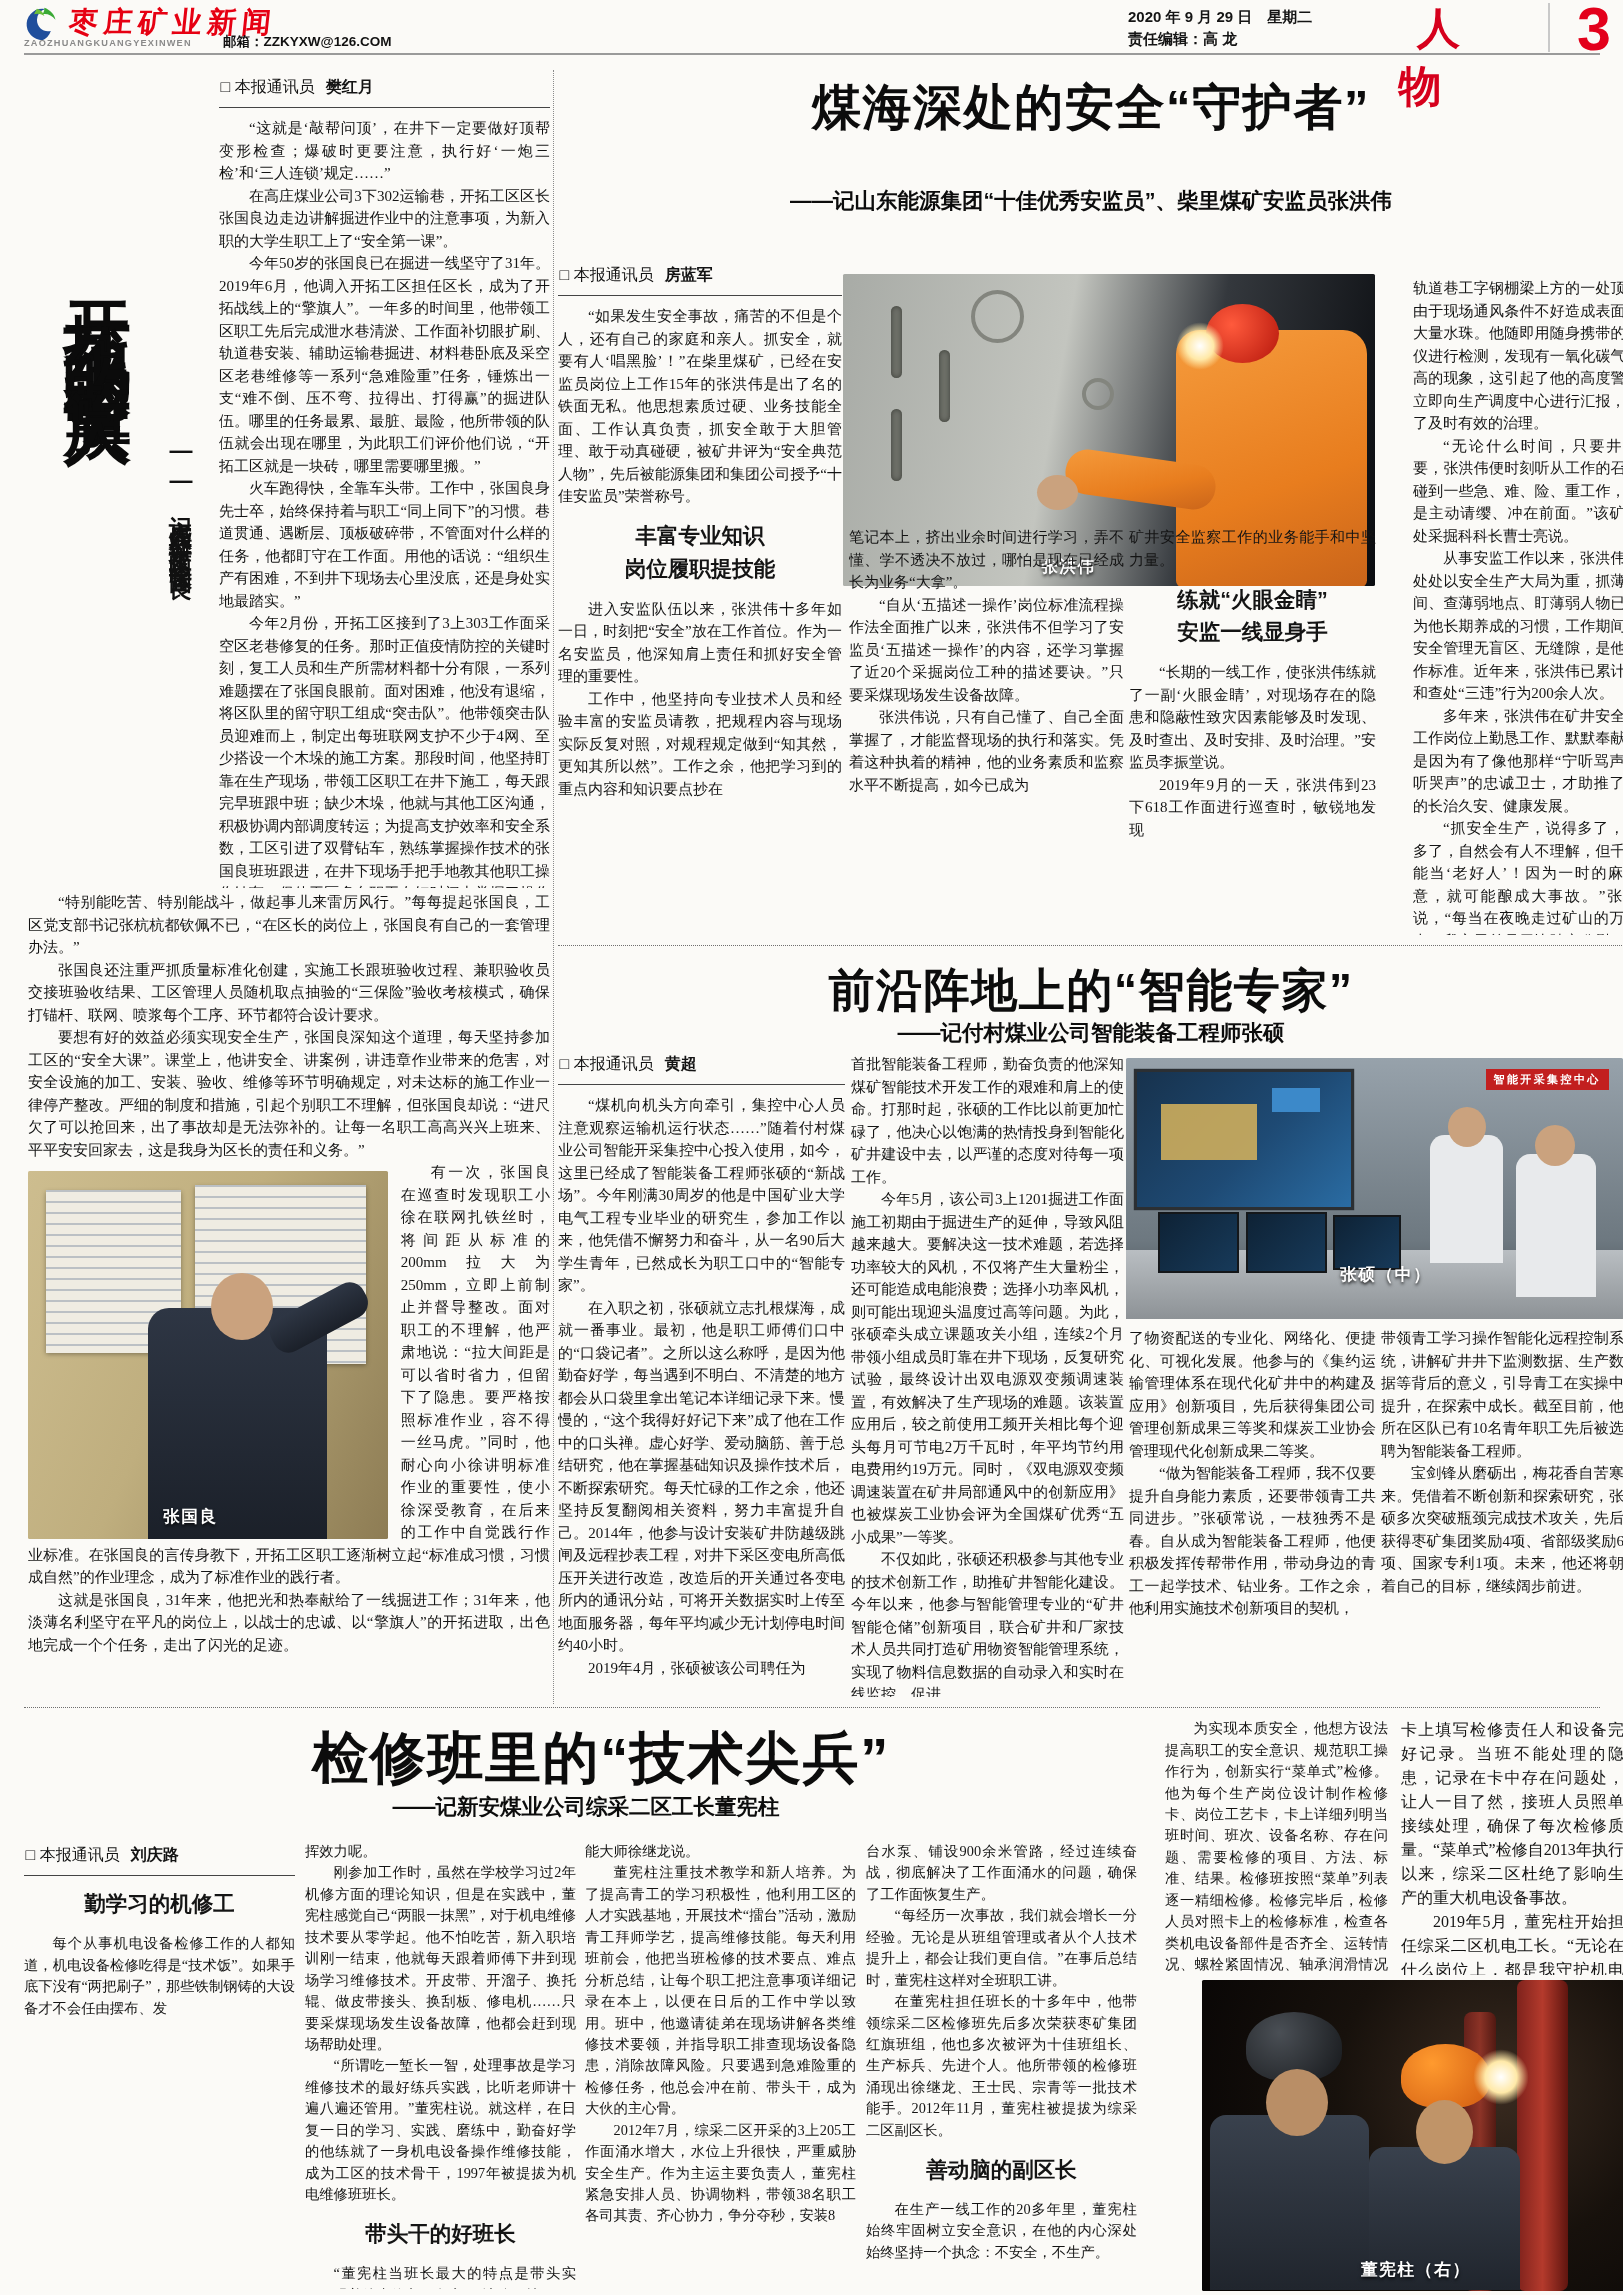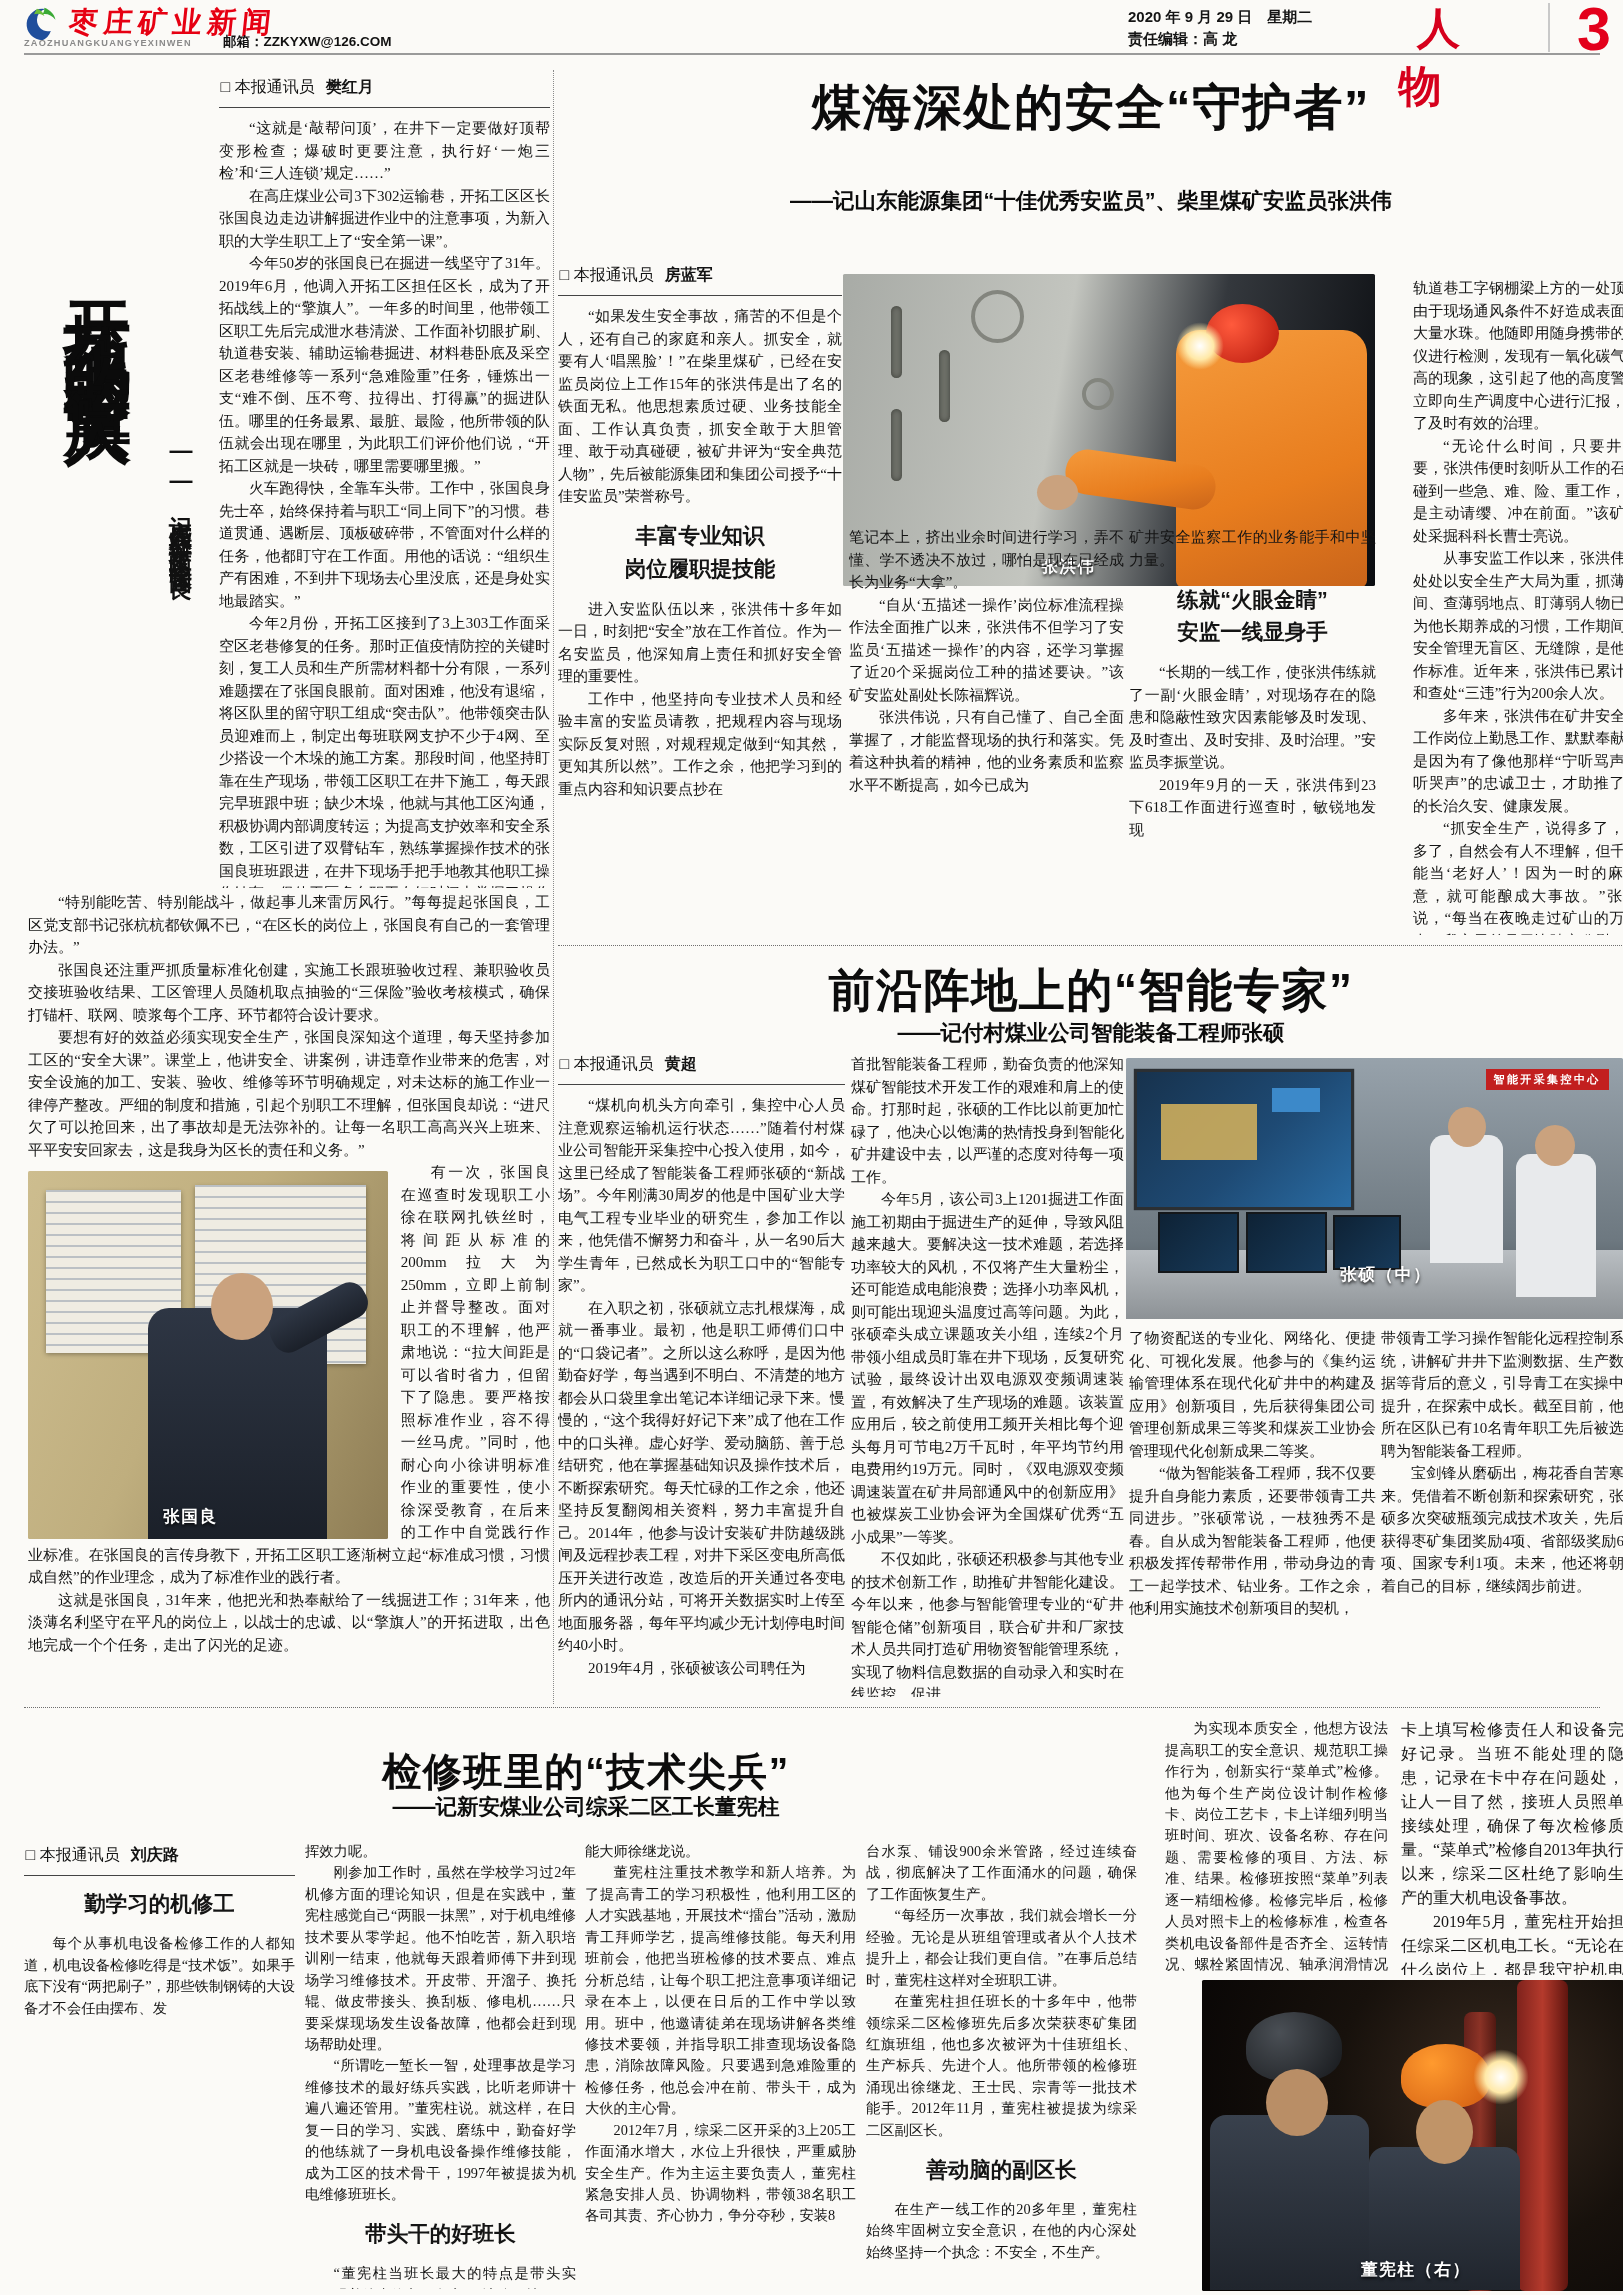--- a/index.html
+++ b/index.html
@@ -188,21 +188,21 @@
         </div>
       <div>
           <p>进入安监队伍以来，张洪伟十多年如一日，时刻把“安全”放在工作首位。作为一名安监员，他深知肩上责任和抓好安全管理的重要性。</p>
           <p>工作中，他坚持向专业技术人员和经验丰富的安监员请教，把规程内容与现场实际反复对照，对规程规定做到“知其然，更知其所以然”。工作之余，他把学习到的重点内容和知识要点抄在</p>
         </div>
     </div>
 
     <div class="col" style="left:291px;top:456px;width:275px;height:403px;">
       <p class="cont">笔记本上，挤出业余时间进行学习，弄不懂、学不透决不放过，哪怕是现在已经成长为业务“大拿”。</p>
       <div>
-          <p>“自从‘五描述一操作’岗位标准流程操作法全面推广以来，张洪伟不但学习了安监员‘五描述一操作’的内容，还学习掌握了近20个采掘岗位工种的描述要诀。”该矿安监处副处长陈福辉说。</p>
+          <p>“自从‘五描述一操作’岗位标准流程操作法全面推广以来，张洪伟不但学习了安监员‘五描述一操作’的内容，还学习掌握了近20个采掘岗位工种的描述要诀。”只要采煤现场发生设备故障。</p>
           <p>张洪伟说，只有自己懂了、自己全面掌握了，才能监督现场的执行和落实。凭着这种执着的精神，他的业务素质和监察水平不断提高，如今已成为</p>
         </div>
     </div>
 
     <div class="col" style="left:571px;top:456px;width:247px;height:403px;">
       <p class="cont">矿井安全监察工作的业务能手和中坚力量。</p>
       <div class="subhead">
           <div>练就“火眼金睛”</div>
           <div>安监一线显身手</div>
         </div>
@@ -272,21 +272,21 @@
 
     <div class="col" style="left:823px;top:371px;width:243px;height:370px;">
       <p class="cont">带领青工学习操作智能化远程控制系统，讲解矿井井下监测数据、生产数据等背后的意义，引导青工在实操中提升，在探索中成长。截至目前，他所在区队已有10名青年职工先后被选聘为智能装备工程师。</p>
       <div>
           <p>宝剑锋从磨砺出，梅花香自苦寒来。凭借着不断创新和探索研究，张硕多次突破瓶颈完成技术攻关，先后获得枣矿集团奖励4项、省部级奖励6项、国家专利1项。未来，他还将朝着自己的目标，继续阔步前进。</p>
         </div>
     </div>
   </section>
 
   <section style="position:absolute;left:24px;top:1715px;width:1600px;height:579px;">
-    <h2 class="hl" style="left:0;top:6.4px;width:1124px;font-size:39px;letter-spacing:1.6px;margin-top:24px;">检修班里的“技术尖兵”</h2>
+    <h2 class="hl" style="left:15px;top:6.4px;width:1124px;font-size:56px;letter-spacing:1.6px;">检修班里的“技术尖兵”</h2>
     <div class="sub-byline" style="left:0;top:77px;width:1124px;">——记新安煤业公司综采二区工长董宪柱</div>
 
     <div class="col" style="left:0;top:126px;width:271px;height:448px;font-size:14.3px;">
       <div class="reporter">
         <span>□ 本报通讯员</span><b>刘庆路</b>
       </div>
       <div class="subhead">
           <div>勤学习的机修工</div>
         </div>
       <div>

